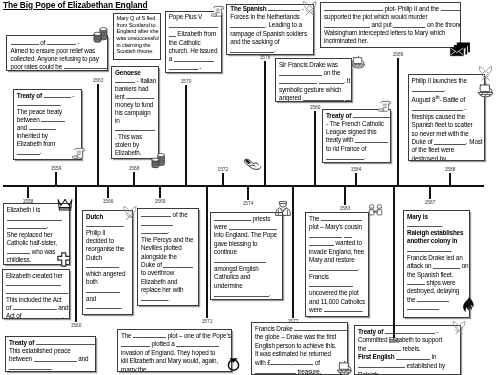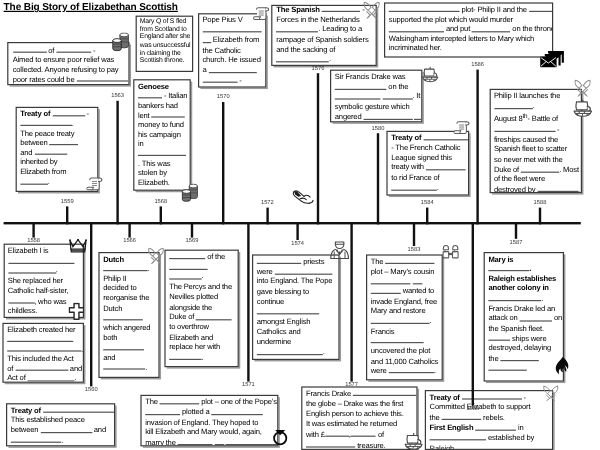--- a/index.html
+++ b/index.html
@@ -21,21 +21,21 @@
   #tl{position:absolute;left:3px;top:185.2px;width:481px;height:1.7px;background:#111;z-index:8;}
   .tick{position:absolute;width:1.7px;background:#111;z-index:8;}
   .yr{position:absolute;font-size:4.8px;transform:translateX(-50%);white-space:nowrap;
       color:#333;z-index:9;background:transparent;}
   .ico{position:absolute;z-index:12;}
 </style>
 </head>
 <body>
 
 <div id="page">
-  <div class="ttl">The Big Story of Elizabethan Scottish</div>
+  <div class="ttl">The Big Pope of Elizabethan England</div>
   <div id="tl"></div>
   <div id="ticks">
       <div class="tick" style="left:55.15px;top:172px;height:14.899999999999977px"></div>
       <div class="yr" style="left:56px;top:165.8px">1559</div>
       <div class="tick" style="left:97.15px;top:84px;height:102.89999999999998px"></div>
       <div class="yr" style="left:98px;top:77.8px">1563</div>
       <div class="tick" style="left:133.15px;top:172px;height:14.899999999999977px"></div>
       <div class="yr" style="left:134px;top:165.8px">1568</div>
       <div class="tick" style="left:185.15px;top:85px;height:101.89999999999998px"></div>
       <div class="yr" style="left:186px;top:78.8px">1570</div>

